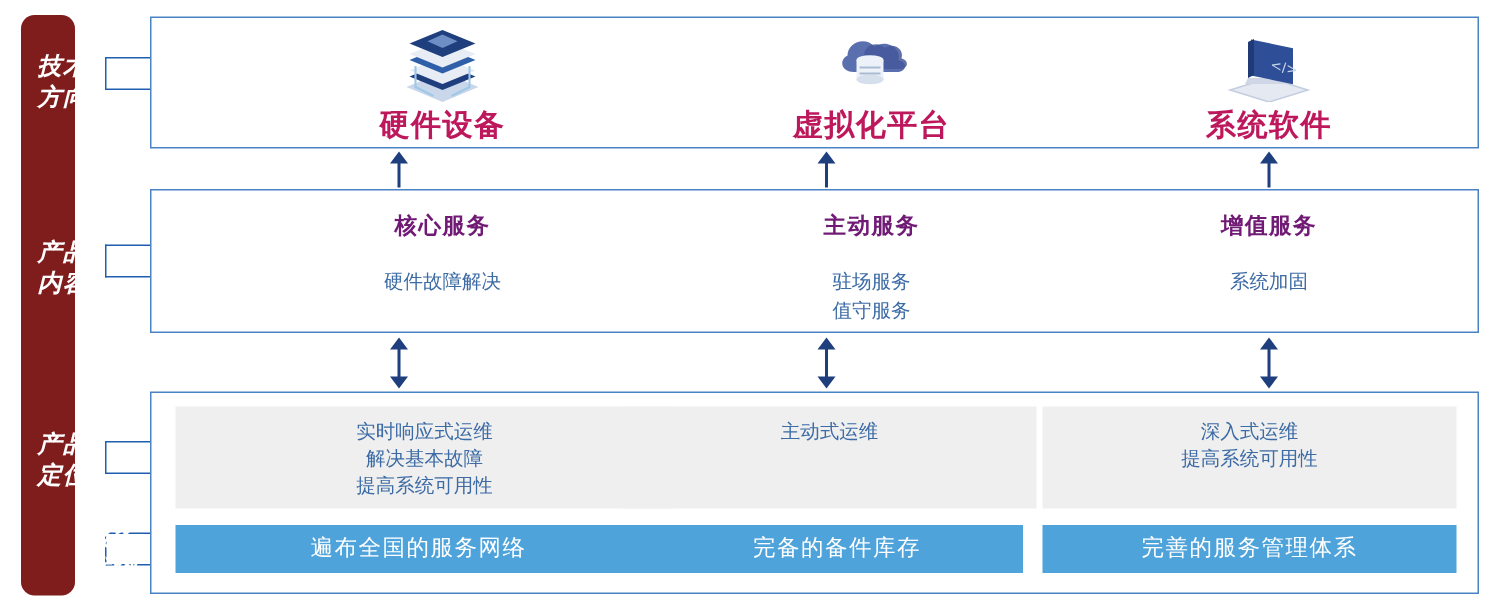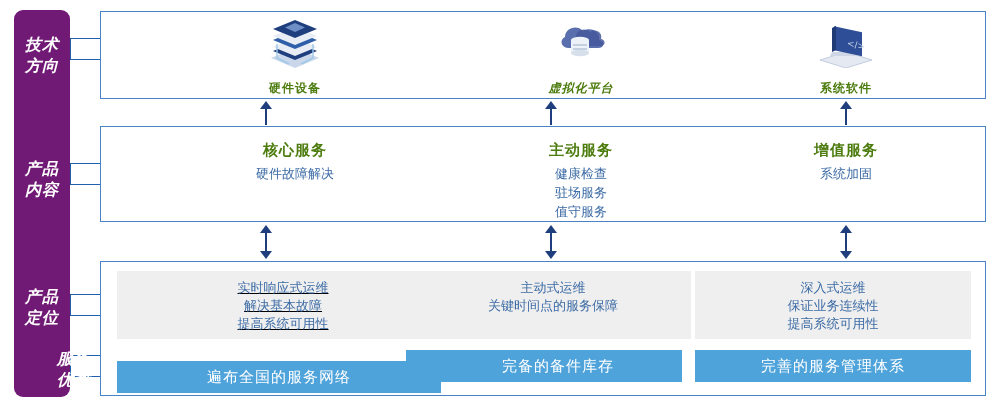--- a/index.html
+++ b/index.html
@@ -16,23 +16,23 @@
     height: 407px;
     background: #ffffff;
     overflow: hidden;
   }
 
   
   .sidebar {
     position: absolute;
     left: 14px;
     top: 10px;
-    width: 56px;
+    width: 36px;
     height: 387px;
-    background: #701a75;
+    background: #7f1d1d;
     border-radius: 9px;
     box-sizing: border-box;
   }
   .side-label {
     position: absolute;
     left: 0;
     width: 56px;
     color: #ffffff;
     font-style: italic;
     font-weight: bold;
@@ -68,34 +68,34 @@
   
   #panel-tech { left: 100px; top: 11px; width: 886px; height: 88px; }
 
   .tech-col {
     position: absolute;
     top: 0;
     height: 88px;
     text-align: center;
   }
   .tech-col.c1 { left: 44px;  width: 300px; }
-  .tech-col.c2 { left: 330px; width: 300px; font-style: italic; }
+  .tech-col.c2 { left: 330px; width: 300px; }
   .tech-col.c3 { left: 595px; width: 300px; }
 
   .tech-icon {
     position: relative;
     margin: 6px auto 0;
     width: 64px;
     height: 50px;
   }
   .tech-label {
-    margin-top: 12px;
-    font-size: 12px;
+    margin-top: 2px;
+    font-size: 20px;
     font-weight: bold;
-    color: #4d7c0f;
+    color: #be185d;
     letter-spacing: 1px;
   }
 
   
   .arrow-up, .arrow-both {
     position: absolute;
     width: 12px;
   }
   .arrow-line {
     position: absolute;
@@ -123,64 +123,64 @@
     padding-top: 14px;
     box-sizing: border-box;
   }
   .content-col.c1 { left: 44px;  width: 300px; }
   .content-col.c2 { left: 330px; width: 300px; }
   .content-col.c3 { left: 595px; width: 300px; }
 
   .content-title {
     font-size: 15px;
     font-weight: bold;
-    color: #4d7c0f;
+    color: #701a75;
     letter-spacing: 1px;
-    margin-bottom: 4px;
+    margin-bottom: 18px;
   }
   .content-item {
     font-size: 13px;
     color: #3C6BA5;
     line-height: 19px;
   }
 
   
   #panel-bottom { left: 100px; top: 261px; width: 886px; height: 135px; }
 
   .pos-card {
     position: absolute;
     top: 9px;
     height: 68px;
     background: #EFEFEF;
     text-align: center;
     padding-top: 8px;
     box-sizing: border-box;
   }
-  .pos-card.c1 { left: 16px;  width: 332px; text-decoration: underline; }
+  .pos-card.c1 { left: 16px;  width: 332px; }
   .pos-card.c2 { left: 314px; width: 276px; }
   .pos-card.c3 { left: 594px; width: 276px; }
   .pos-line {
     font-size: 13px;
     color: #3C6BA5;
     line-height: 18px;
   }
 
   .adv-bar {
     position: absolute;
     top: 88px;
     height: 32px;
     background: #4FA3DB;
     color: #ffffff;
     font-size: 15px;
     text-align: center;
     line-height: 32px;
     letter-spacing: 1px;
     box-sizing: border-box;
   }
-  .adv-bar.c1 { left: 16px;  width: 324px; margin-top: 11px; }
+  .adv-bar.c1 { left: 16px;  width: 324px; }
   .adv-bar.c2 { left: 305px; width: 276px; padding-left: 28px; }
   .adv-bar.c3 { left: 594px; width: 276px; }
 </style>
 </head>
 <body>
 
 <div id="page">
 
   <div class="conn" style="left:70px; top:38px;  width:30px; height:22px;"></div>
   <div class="conn" style="left:70px; top:163px; width:30px; height:22px;"></div>
@@ -270,21 +270,20 @@
 
   <div class="panel" id="panel-content">
 
     <div class="content-col c1">
       <div class="content-title">核心服务</div>
       <div class="content-item">硬件故障解决</div>
     </div>
 
     <div class="content-col c2">
       <div class="content-title">主动服务</div>
-      <div class="content-item">健康检查</div>
       <div class="content-item">驻场服务</div>
       <div class="content-item">值守服务</div>
     </div>
 
     <div class="content-col c3">
       <div class="content-title">增值服务</div>
       <div class="content-item">系统加固</div>
     </div>
   </div>
 
@@ -306,25 +305,23 @@
 
   <div class="panel" id="panel-bottom">
 
     <div class="pos-card c1">
       <div class="pos-line">实时响应式运维</div>
       <div class="pos-line">解决基本故障</div>
       <div class="pos-line">提高系统可用性</div>
     </div>
     <div class="pos-card c2">
       <div class="pos-line">主动式运维</div>
-      <div class="pos-line">关键时间点的服务保障</div>
     </div>
     <div class="pos-card c3">
       <div class="pos-line">深入式运维</div>
-      <div class="pos-line">保证业务连续性</div>
       <div class="pos-line">提高系统可用性</div>
     </div>
 
     <div class="adv-bar c1">遍布全国的服务网络</div>
     <div class="adv-bar c2">完备的备件库存</div>
     <div class="adv-bar c3">完善的服务管理体系</div>
   </div>
 
 </div>
 

